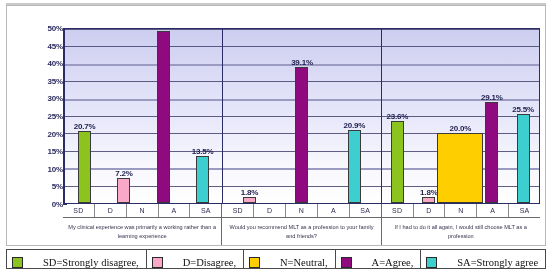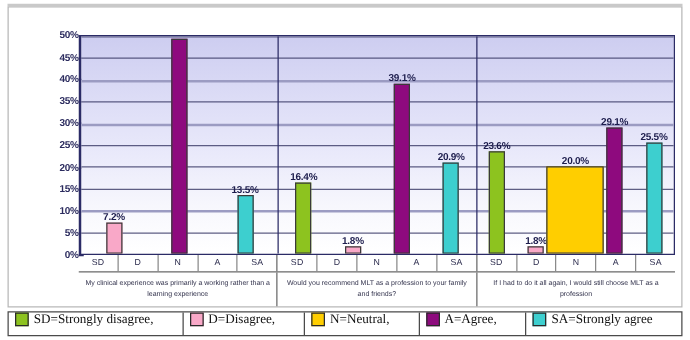--- a/index.html
+++ b/index.html
@@ -161,26 +161,27 @@
     position:absolute;
     left:6px;top:249px;
     width:540px;height:20px;
     box-sizing:border-box;
     border:1px solid #4a4a4a;
     background:#ffffff;
     display:flex;
     align-items:center;
   }
   .lgitem{
-    display:flex;align-items:flex-start;
+    display:flex;align-items:flex-end;
     border-right:1px solid #4a4a4a;
     height:100%;
     box-sizing:border-box;
     padding:0 5px;
     flex:1 1 auto;
+    gap:16px;
   }
   .lgitem:last-child{border-right:none;}
   .swatch{
     width:11px;height:11px;
     border:1px solid #2a2a2a;
     box-sizing:border-box;
     margin-right:4px;
     flex:none;
   }
   .lgtext{
@@ -233,41 +234,41 @@
           <div class="gridline" style="top: 50%;"></div>
           <div class="gridline major" style="top: 40%;"></div>
           <div class="gridline" style="top: 30%;"></div>
           <div class="gridline major" style="top: 20%;"></div>
           <div class="gridline" style="top: 10%;"></div>
           <div class="gridline" style="top: 0%;"></div>
         </div>
       <div class="bars" id="bars">
           <div class="grp">
             <div class="bwrap">
+              <div class="bar" title="SD 20.7%" style="height: 41.4%; background: rgb(141, 195, 31);">
+                <div class="blabel">20.7%</div>
+              </div>
+            </div>
+            <div class="bwrap">
               <div class="bar" title="D 7.2%" style="height: 14.4%; background: rgb(249, 168, 200);">
                 <div class="blabel">7.2%</div>
               </div>
             </div>
             <div class="bwrap">
               <div class="bar" title="A 49.5%" style="height: 99%; background: rgb(142, 10, 126);">
                 <div class="blabel">49.5%</div>
               </div>
             </div>
             <div class="bwrap">
               <div class="bar" title="SA 13.5%" style="height: 27%; background: rgb(61, 207, 207);">
                 <div class="blabel">13.5%</div>
               </div>
             </div>
           </div>
           <div class="grp">
-            <div class="bwrap">
-              <div class="bar" title="SD 16.4%" style="height: 32.8%; background: rgb(141, 195, 31);">
-                <div class="blabel">16.4%</div>
-              </div>
-            </div>
             <div class="bwrap">
               <div class="bar" title="D 1.8%" style="height: 3.6%; background: rgb(249, 168, 200);">
                 <div class="blabel">1.8%</div>
               </div>
             </div>
             <div class="bwrap">
               <div class="bar" title="A 39.1%" style="height: 78.2%; background: rgb(142, 10, 126);">
                 <div class="blabel">39.1%</div>
               </div>
             </div>

